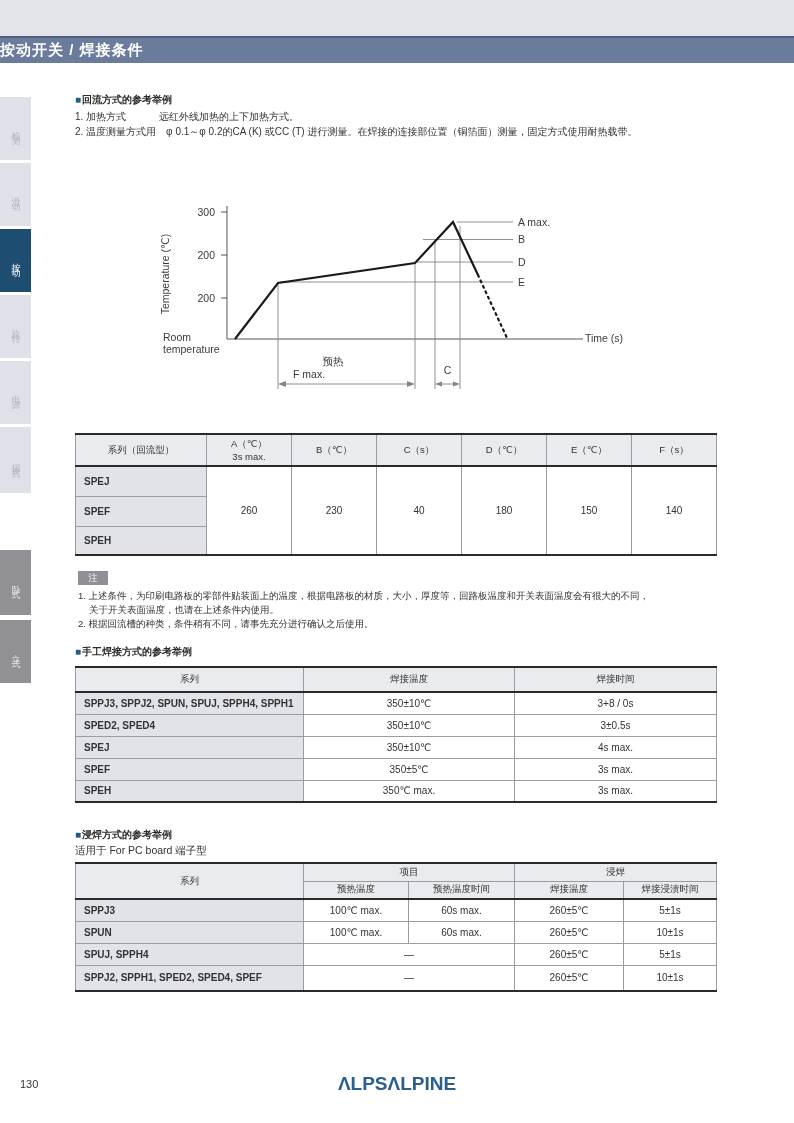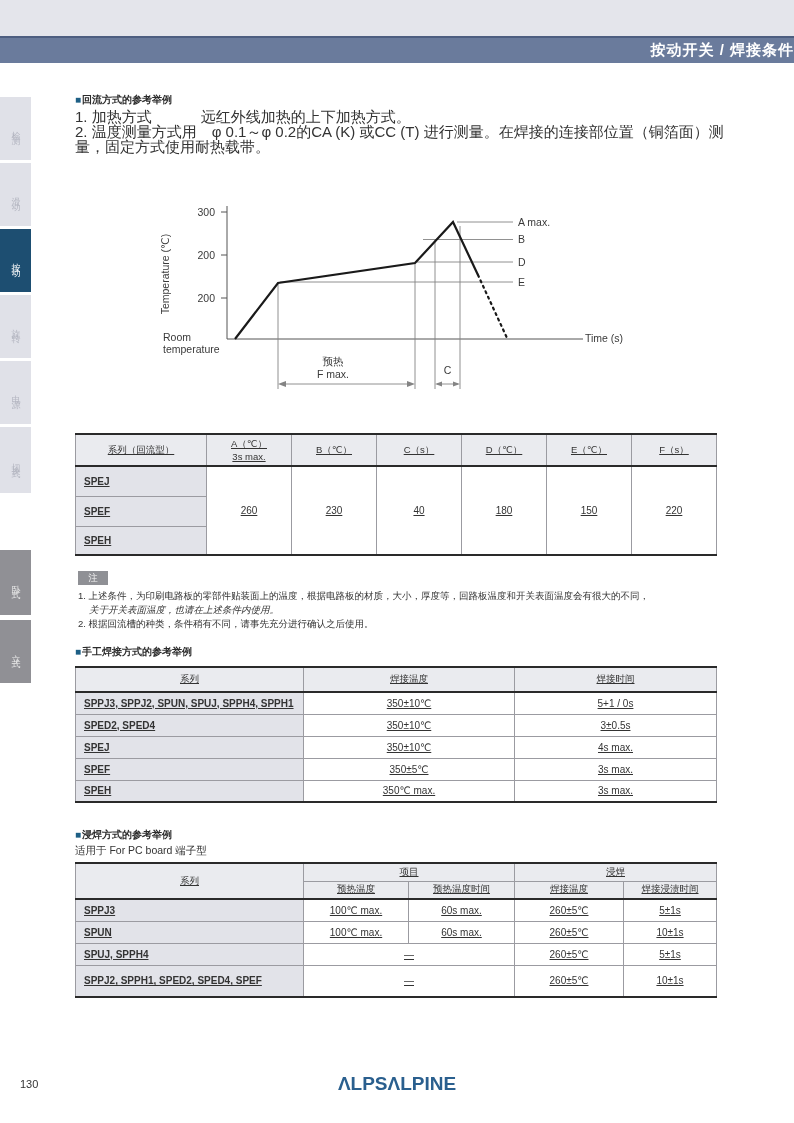--- a/index.html
+++ b/index.html
@@ -3,59 +3,59 @@
 <meta charset="utf-8">
 <style>
   * { margin:0; padding:0; box-sizing:border-box; }
   html,body { background:#fff; }
   body { font-family:"Liberation Sans","DejaVu Sans",sans-serif; color:#333; }
   .page { position:relative; width:794px; height:1123px; background:#fff; overflow:hidden; }
 
   
   .topband { position:absolute; left:0; top:0; width:794px; height:36px; background:#e4e5eb; }
   .titlebar { position:absolute; left:0; top:36px; width:794px; height:27px; background:#6a7b9c;
-              border-top:2px solid #4d5e80; text-align:right; }
+              border-top:2px solid #4d5e80; text-align:left; }
   .titlebar span { color:#fff; font-weight:bold; font-size:15px; line-height:24px; letter-spacing:1px; }
 
   
   .tab { position:absolute; left:0; width:31px; display:flex; align-items:center; justify-content:center; }
   .tab .vtext { writing-mode:vertical-rl; text-orientation:upright; letter-spacing:5px; font-size:9px; }
   .tab.g1 { background:#e0e1e8; } .tab.g1 .vtext { color:#b4b6c1; }
   .tab.active { background:#1d4e71; } .tab.active .vtext { color:#fff; }
   .tab.g2 { background:#909095; } .tab.g2 .vtext { color:#e9e9e9; }
 
   
   .sec-title { position:absolute; font-size:10px; font-weight:bold; color:#2b2b2b; }
   .sec-title .sq { color:#1d5f85; margin-right:1px; }
-  .bodylist { position:absolute; left:75px; top:109px; width:660px; font-size:15px; line-height:15px; color:#333; }
+  .bodylist { position:absolute; left:75px; top:109px; width:660px; font-size:10px; line-height:15px; color:#333; }
 
   
   .chart { position:absolute; left:155px; top:192px; width:520px; height:210px; }
   .chart svg { position:absolute; left:0; top:0; }
   .clabel { position:absolute; font-size:10.5px; color:#3a3a3a; line-height:12px; }
   .ylab { left:18px; top:0px; width:16px; height:170px; }
   .ylab span { position:absolute; left:-60px; top:76px; display:block; width:140px; text-align:center;
                transform:rotate(-90deg); transform-origin:center; font-size:10.5px; color:#3a3a3a; }
   .tick { width:32px; text-align:right; }
 
   
-  table { border-collapse:collapse; table-layout:fixed;text-decoration:underline; }
+  table { border-collapse:collapse; table-layout:fixed; }
   table.dt { position:absolute; border-top:2px solid #2a2a2a; border-bottom:2px solid #2a2a2a; }
   .dt th, .dt td { border:1px solid #9b9ba1; font-weight:normal; font-size:9.5px; color:#333;
                    text-align:center; vertical-align:middle; padding:1px 3px; }
   .dt tr.hd th { background:#eaebef; }
   .dt tr.hd { border-bottom:2px solid #2a2a2a; }
   .dt th.ser { background:#e2e3e9; text-align:left; padding-left:8px; font-weight:bold; font-size:10px; }
   .dt td { background:#fff; font-size:10px; }
 
   
   .note-badge { position:absolute; left:78px; top:571px; width:30px; height:14px; background:#8f9095;
                 color:#f2f2f2; font-size:9.5px; text-align:center; line-height:14px; }
   .note-lines { position:absolute; left:78px; top:589px; width:650px; font-size:9.5px; line-height:14px; color:#333; }
-  .note-lines .indent { padding-left:11px;font-style:italic; }
+  .note-lines .indent { padding-left:11px; }
 
   .subtitle { position:absolute; left:75px; top:844px; font-size:10.5px; color:#333; }
 
   
   .pagenum { position:absolute; left:20px; top:1078px; font-size:11px; color:#333; }
   .logo { position:absolute; left:0; top:1073px; width:794px; text-align:center;
           font-size:19px; font-weight:bold; color:#2a5f8e; letter-spacing:0px; }
 </style>
 </head>
 <body>
@@ -135,21 +135,21 @@
     <div class="clabel tick" style="left:28px;top:14px;">300</div>
     <div class="clabel tick" style="left:28px;top:57px;">200</div>
     <div class="clabel tick" style="left:28px;top:100px;">200</div>
     <div class="clabel" style="left:8px;top:139px;width:76px;">Room temperature</div>
     <div class="clabel" style="left:430px;top:140px;">Time (s)</div>
     <div class="clabel" style="left:363px;top:24px;">A max.</div>
     <div class="clabel" style="left:363px;top:41px;">B</div>
     <div class="clabel" style="left:363px;top:64px;">D</div>
     <div class="clabel" style="left:363px;top:84px;">E</div>
     <div class="clabel" style="left:138px;top:163px;width:80px;text-align:center;">预热</div>
-    <div class="clabel" style="left:138px;top:176px;width:80px;text-align:center;">F max.</div>
+    <div class="clabel" style="left:138px;top:176px;width:80px;text-align:left;">F max.</div>
     <div class="clabel" style="left:280px;top:172px;width:25px;text-align:center;">C</div>
   </div>
 
   <table class="dt" style="left:75px;top:433px;width:641px;">
     <colgroup>
         <col style="width:131px">
         <col style="width:85px">
         <col style="width:85px">
         <col style="width:85px">
         <col style="width:85px">
@@ -166,21 +166,21 @@
       <th>E（℃）</th>
       <th>F（s）</th>
     </tr>
     <tr style="height:30px;">
       <th class="ser">SPEJ</th>
       <td rowspan="3">260</td>
       <td rowspan="3">230</td>
       <td rowspan="3">40</td>
       <td rowspan="3">180</td>
       <td rowspan="3">150</td>
-      <td rowspan="3">220</td>
+      <td rowspan="3">140</td>
     </tr>
     <tr style="height:30px;">
       <th class="ser">SPEF</th>
     </tr>
     <tr style="height:29px;">
       <th class="ser">SPEH</th>
     </tr>
   </tbody>
     </table>
 
@@ -202,21 +202,21 @@
       </colgroup>
     <tbody>
         <tr class="hd" style="height:25px;">
       <th>系列</th>
       <th>焊接温度</th>
       <th>焊接时间</th>
     </tr>
     <tr style="height:22px;">
       <th class="ser">SPPJ3, SPPJ2, SPUN, SPUJ, SPPH4, SPPH1</th>
       <td>350±10℃</td>
-      <td>5+1 / 0s</td>
+      <td>3+8 / 0s</td>
     </tr>
     <tr style="height:22px;">
       <th class="ser">SPED2, SPED4</th>
       <td>350±10℃</td>
       <td>3±0.5s</td>
     </tr>
     <tr style="height:22px;">
       <th class="ser">SPEJ</th>
       <td>350±10℃</td>
       <td>4s max.</td>
@@ -271,21 +271,21 @@
       <td>60s max.</td>
       <td>260±5℃</td>
       <td>10±1s</td>
     </tr>
     <tr style="height:22px;">
       <th class="ser">SPUJ, SPPH4</th>
       <td colspan="2">—</td>
       <td>260±5℃</td>
       <td>5±1s</td>
     </tr>
-    <tr style="height:32px;">
+    <tr style="height:26px;">
       <th class="ser">SPPJ2, SPPH1, SPED2, SPED4, SPEF</th>
       <td colspan="2">—</td>
       <td>260±5℃</td>
       <td>10±1s</td>
     </tr>
   </tbody>
     </table>
 
   <div class="pagenum">130</div>
   <div class="logo">ΛLPSΛLPINE</div>

